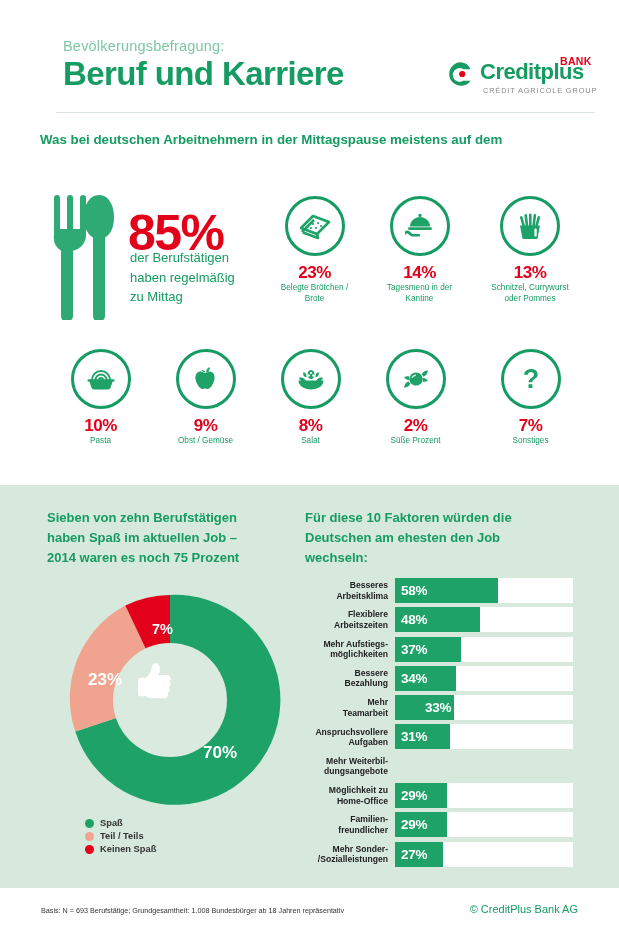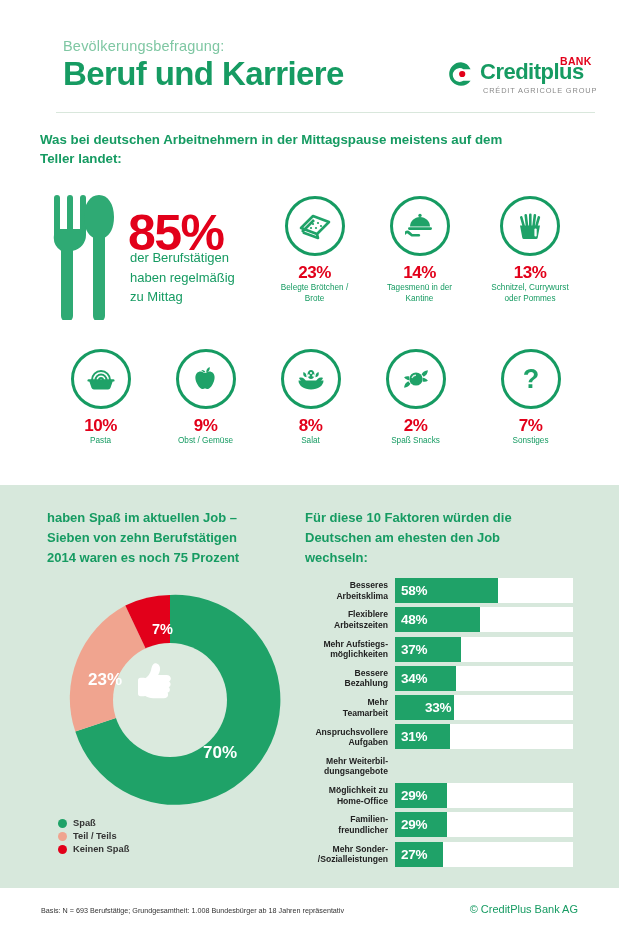--- a/index.html
+++ b/index.html
@@ -87,21 +87,21 @@
     font-size: 13px; font-weight: bold; color: #169b62; line-height: 20px;
   }
 
   .donut-wrap { position: absolute; left: 55px; top: 585px; width: 230px; height: 230px; }
   .donut-lbl { position: absolute; font-size: 17px; font-weight: bold; color: #fff; }
   .dl70 { left: 148px; top: 158px; }
   .dl23 { left: 33px; top: 85px; }
   .dl7  { left: 97px; top: 36px; font-size: 14.5px; }
 
   .legend { position: absolute; left: 58px; top: 818px; }
-  .lg-row { display: flex; align-items: center; margin-bottom: 3px; }
+  .lg-row { display: flex; align-items: center; margin-bottom: 3px; margin-left: 27px; }
   .lg-dot { width: 9px; height: 9px; border-radius: 50%; margin-right: 6px; }
   .lg-txt { font-size: 9.3px; font-weight: bold; color: #333; }
 
   
   .bars { position: absolute; left: 305px; top: 578px; width: 275px; }
   .bar-row { display: flex; align-items: center; height: 25px; margin-bottom: 4.3px; }
   .bar-lbl {
     width: 90px; text-align: right; padding-right: 7px;
     font-size: 8.6px; font-weight: bold; color: #222; line-height: 10.4px;
   }
@@ -143,21 +143,20 @@
       </div>
       <div class="logo-word">Creditplus</div>
       <div class="logo-bank">BANK</div>
       <div class="logo-sub">CRÉDIT AGRICOLE GROUP</div>
     </div>
     <div class="hr"></div>
   </div>
 
   <div class="sec1-head">
     <div>Was bei deutschen Arbeitnehmern in der Mittagspause meistens auf dem</div>
-    <div>Teller landet:</div>
   </div>
 
   <div class="cutlery">
     <svg width="72" height="125" viewBox="0 0 72 125">
       <g fill="#2faa74">
         <rect x="4" y="0" width="6" height="40" rx="3"></rect>
         <rect x="17" y="0" width="6" height="40" rx="3"></rect>
         <rect x="30" y="0" width="6" height="40" rx="3"></rect>
         <path d="M4 34h32v6a16 16 0 0 1-13 15.7V121a6 6 0 0 1-12 0V55.7A16 16 0 0 1 4 40z"></path>
         <path d="M50 0c9 0 15 9 15 22 0 11-4 18-9 20.5V121a6 6 0 0 1-12 0V42.5C39 40 35 33 35 22 35 9 41 0 50 0z" transform="translate(-1,0)"></path>
@@ -295,38 +294,38 @@
           <path d="M12.5 22.5c-1.3 2.6-3.4 4-6.4 4.3.2-3 1.6-5.2 4.2-6.5.5.9 1.3 1.7 2.2 2.2z"></path>
           <path d="M24.6 16.8c2.3.2 4 1.2 5.3 3-1.6 1-3.4 1.2-5.3.7.2-1.2.2-2.4 0-3.7z"></path>
           <path d="M11.4 19.2c-2.3-.2-4-1.2-5.3-3 1.6-1 3.4-1.2 5.3-.7-.2 1.2-.2 2.4 0 3.7z"></path>
         </g>
         <g fill="#ffffff" opacity=".85">
           <path d="M14.2 16.5a4.6 4.6 0 0 1 3.2-2.2" stroke="#fff" stroke-width="1.4" fill="none" stroke-linecap="round"></path>
         </g>
       </svg>
     </div>
     <div class="c-pct">2%</div>
-    <div class="c-lbl">Spaß Snacks</div>
+    <div class="c-lbl">Süße Prozent</div>
   </div>
 
   <div class="citem" style="left:488px; top:349px; width:85px;">
     <div class="circle">
       <svg width="36" height="36" viewBox="0 0 36 36">
         <text x="18" y="27" text-anchor="middle" font-family="Liberation Sans, sans-serif" font-size="27" font-weight="bold" fill="#1fa268">?</text>
       </svg>
     </div>
     <div class="c-pct">7%</div>
     <div class="c-lbl">Sonstiges</div>
   </div>
 
   <div class="band"></div>
 
   <div class="left-head">
+    <div>Sieben von zehn Berufstätigen</div>
     <div>haben Spaß im aktuellen Job –</div>
-    <div>Sieben von zehn Berufstätigen</div>
     <div>2014 waren es noch 75 Prozent</div>
   </div>
 
   <div class="right-head">
     <div>Für diese 10 Faktoren würden die</div>
     <div>Deutschen am ehesten den Job</div>
     <div>wechseln:</div>
   </div>
 
   <div class="donut-wrap">

